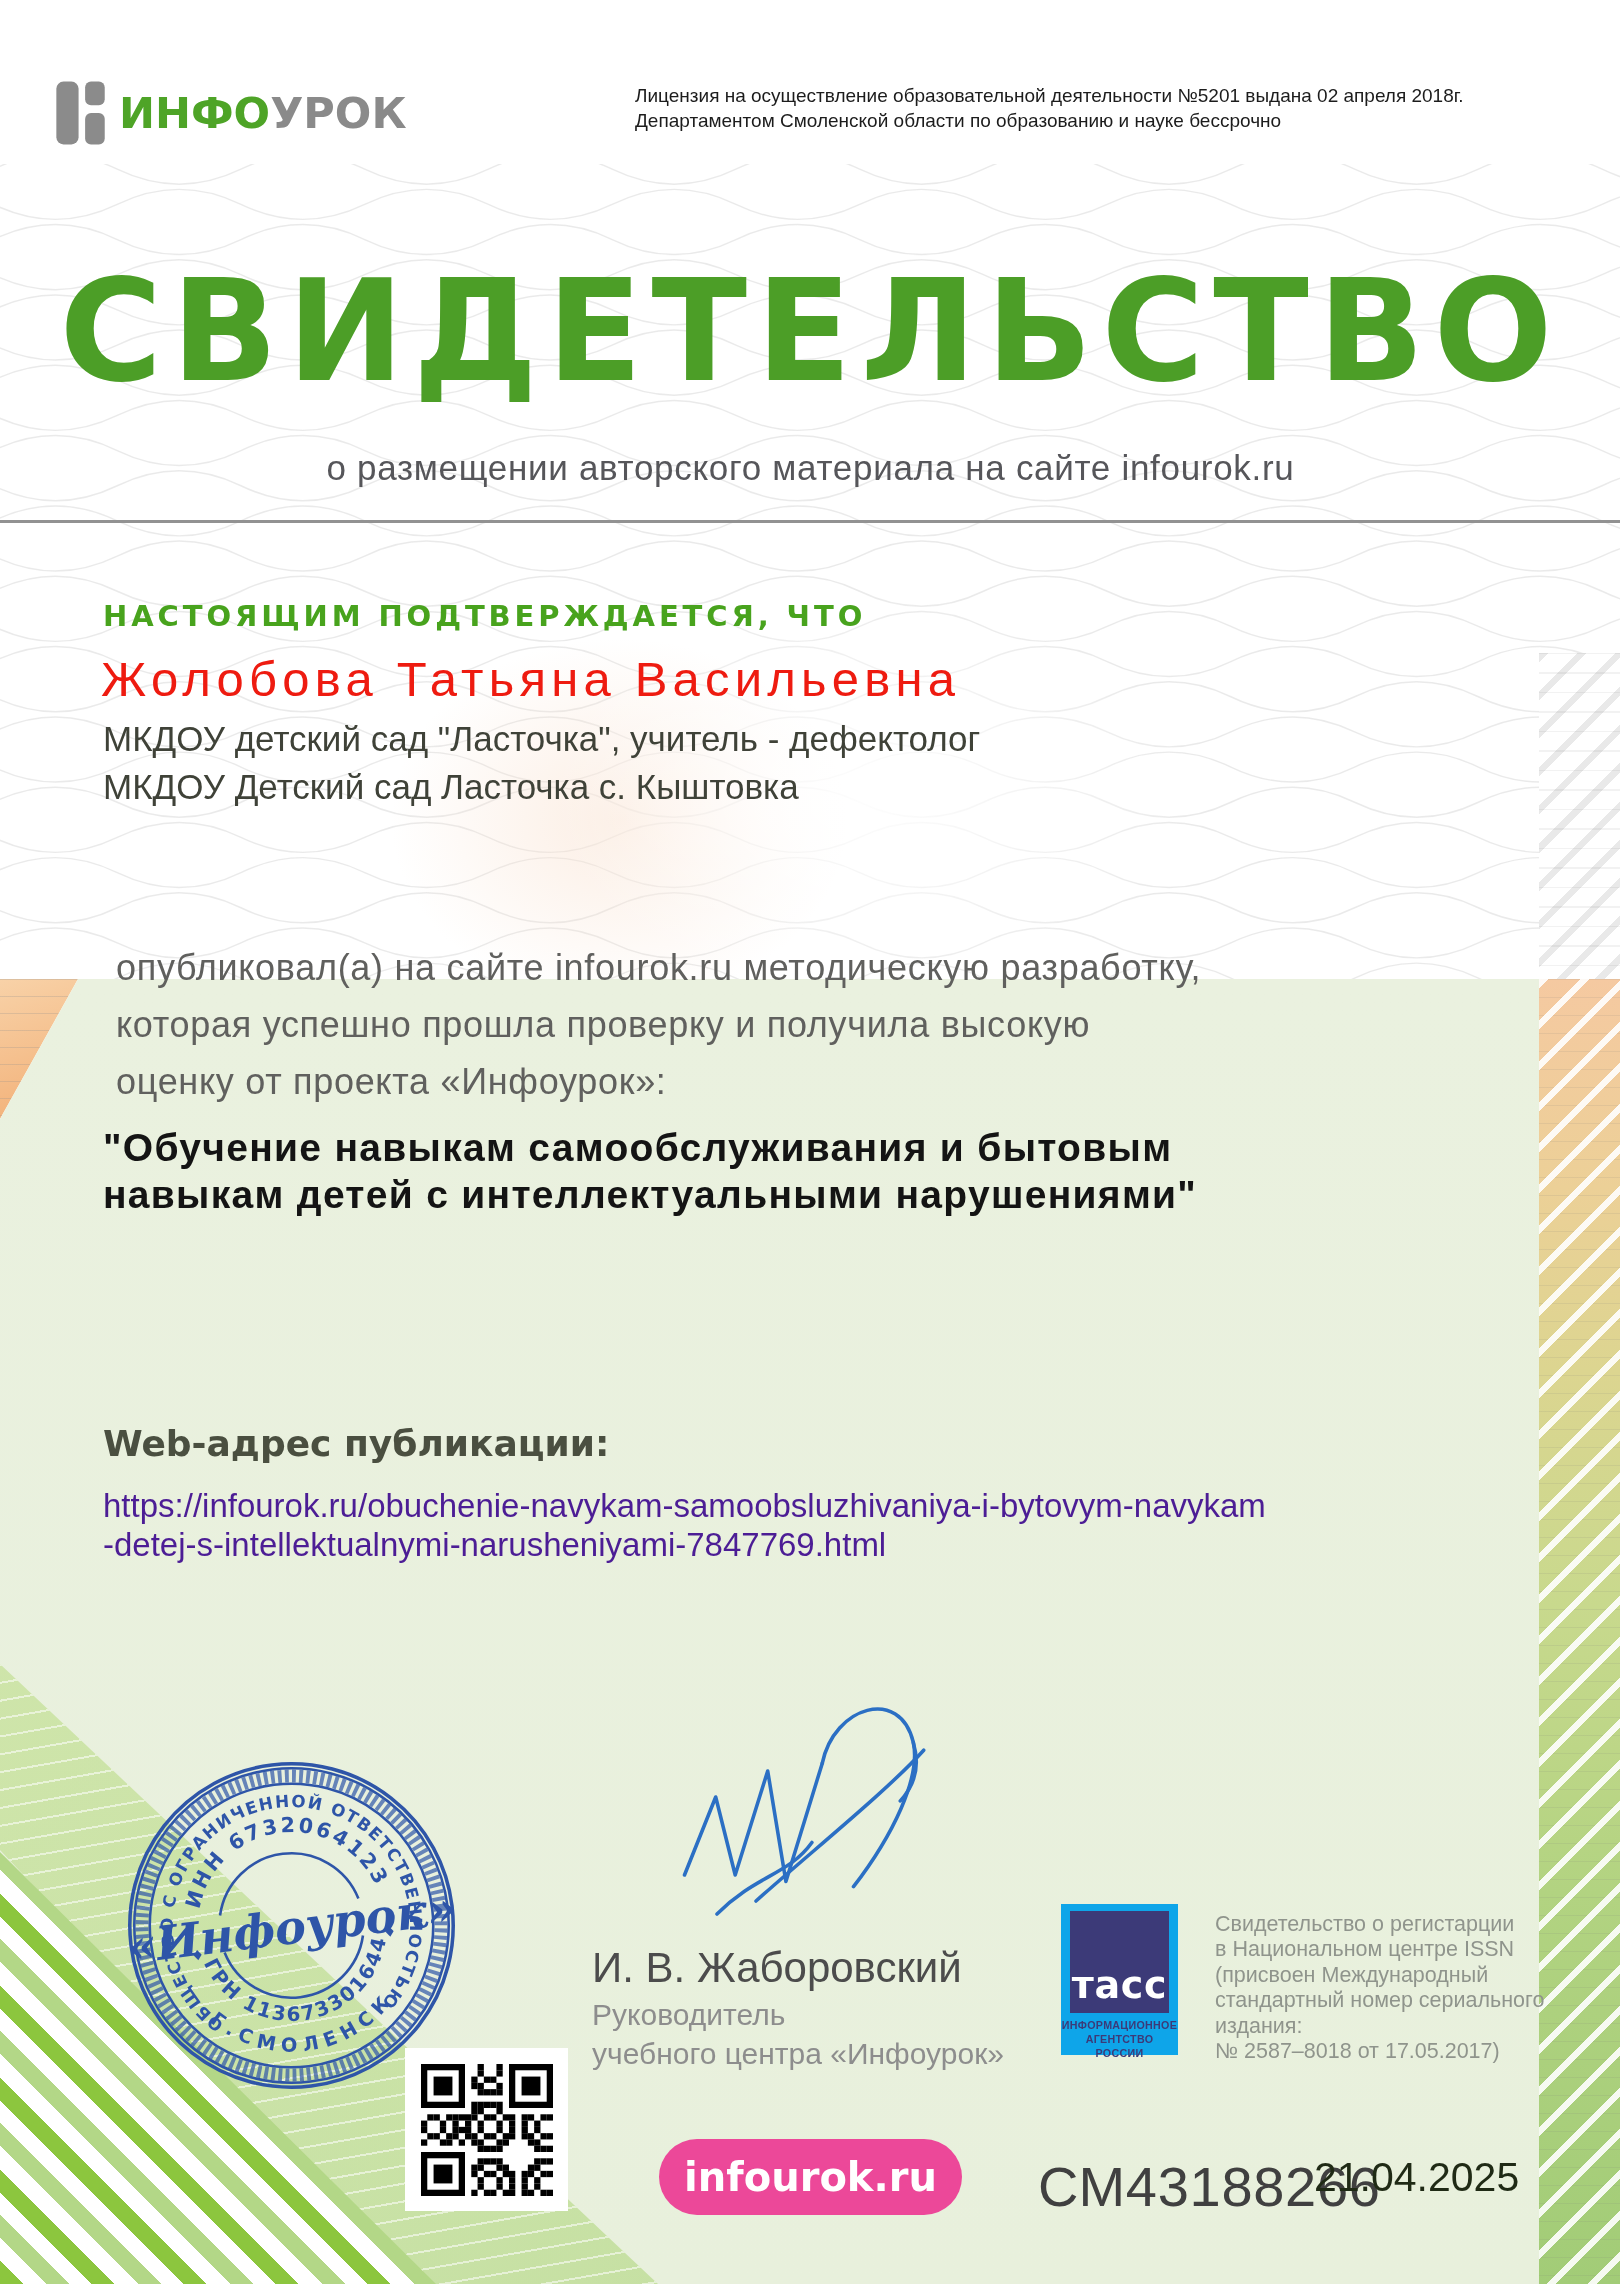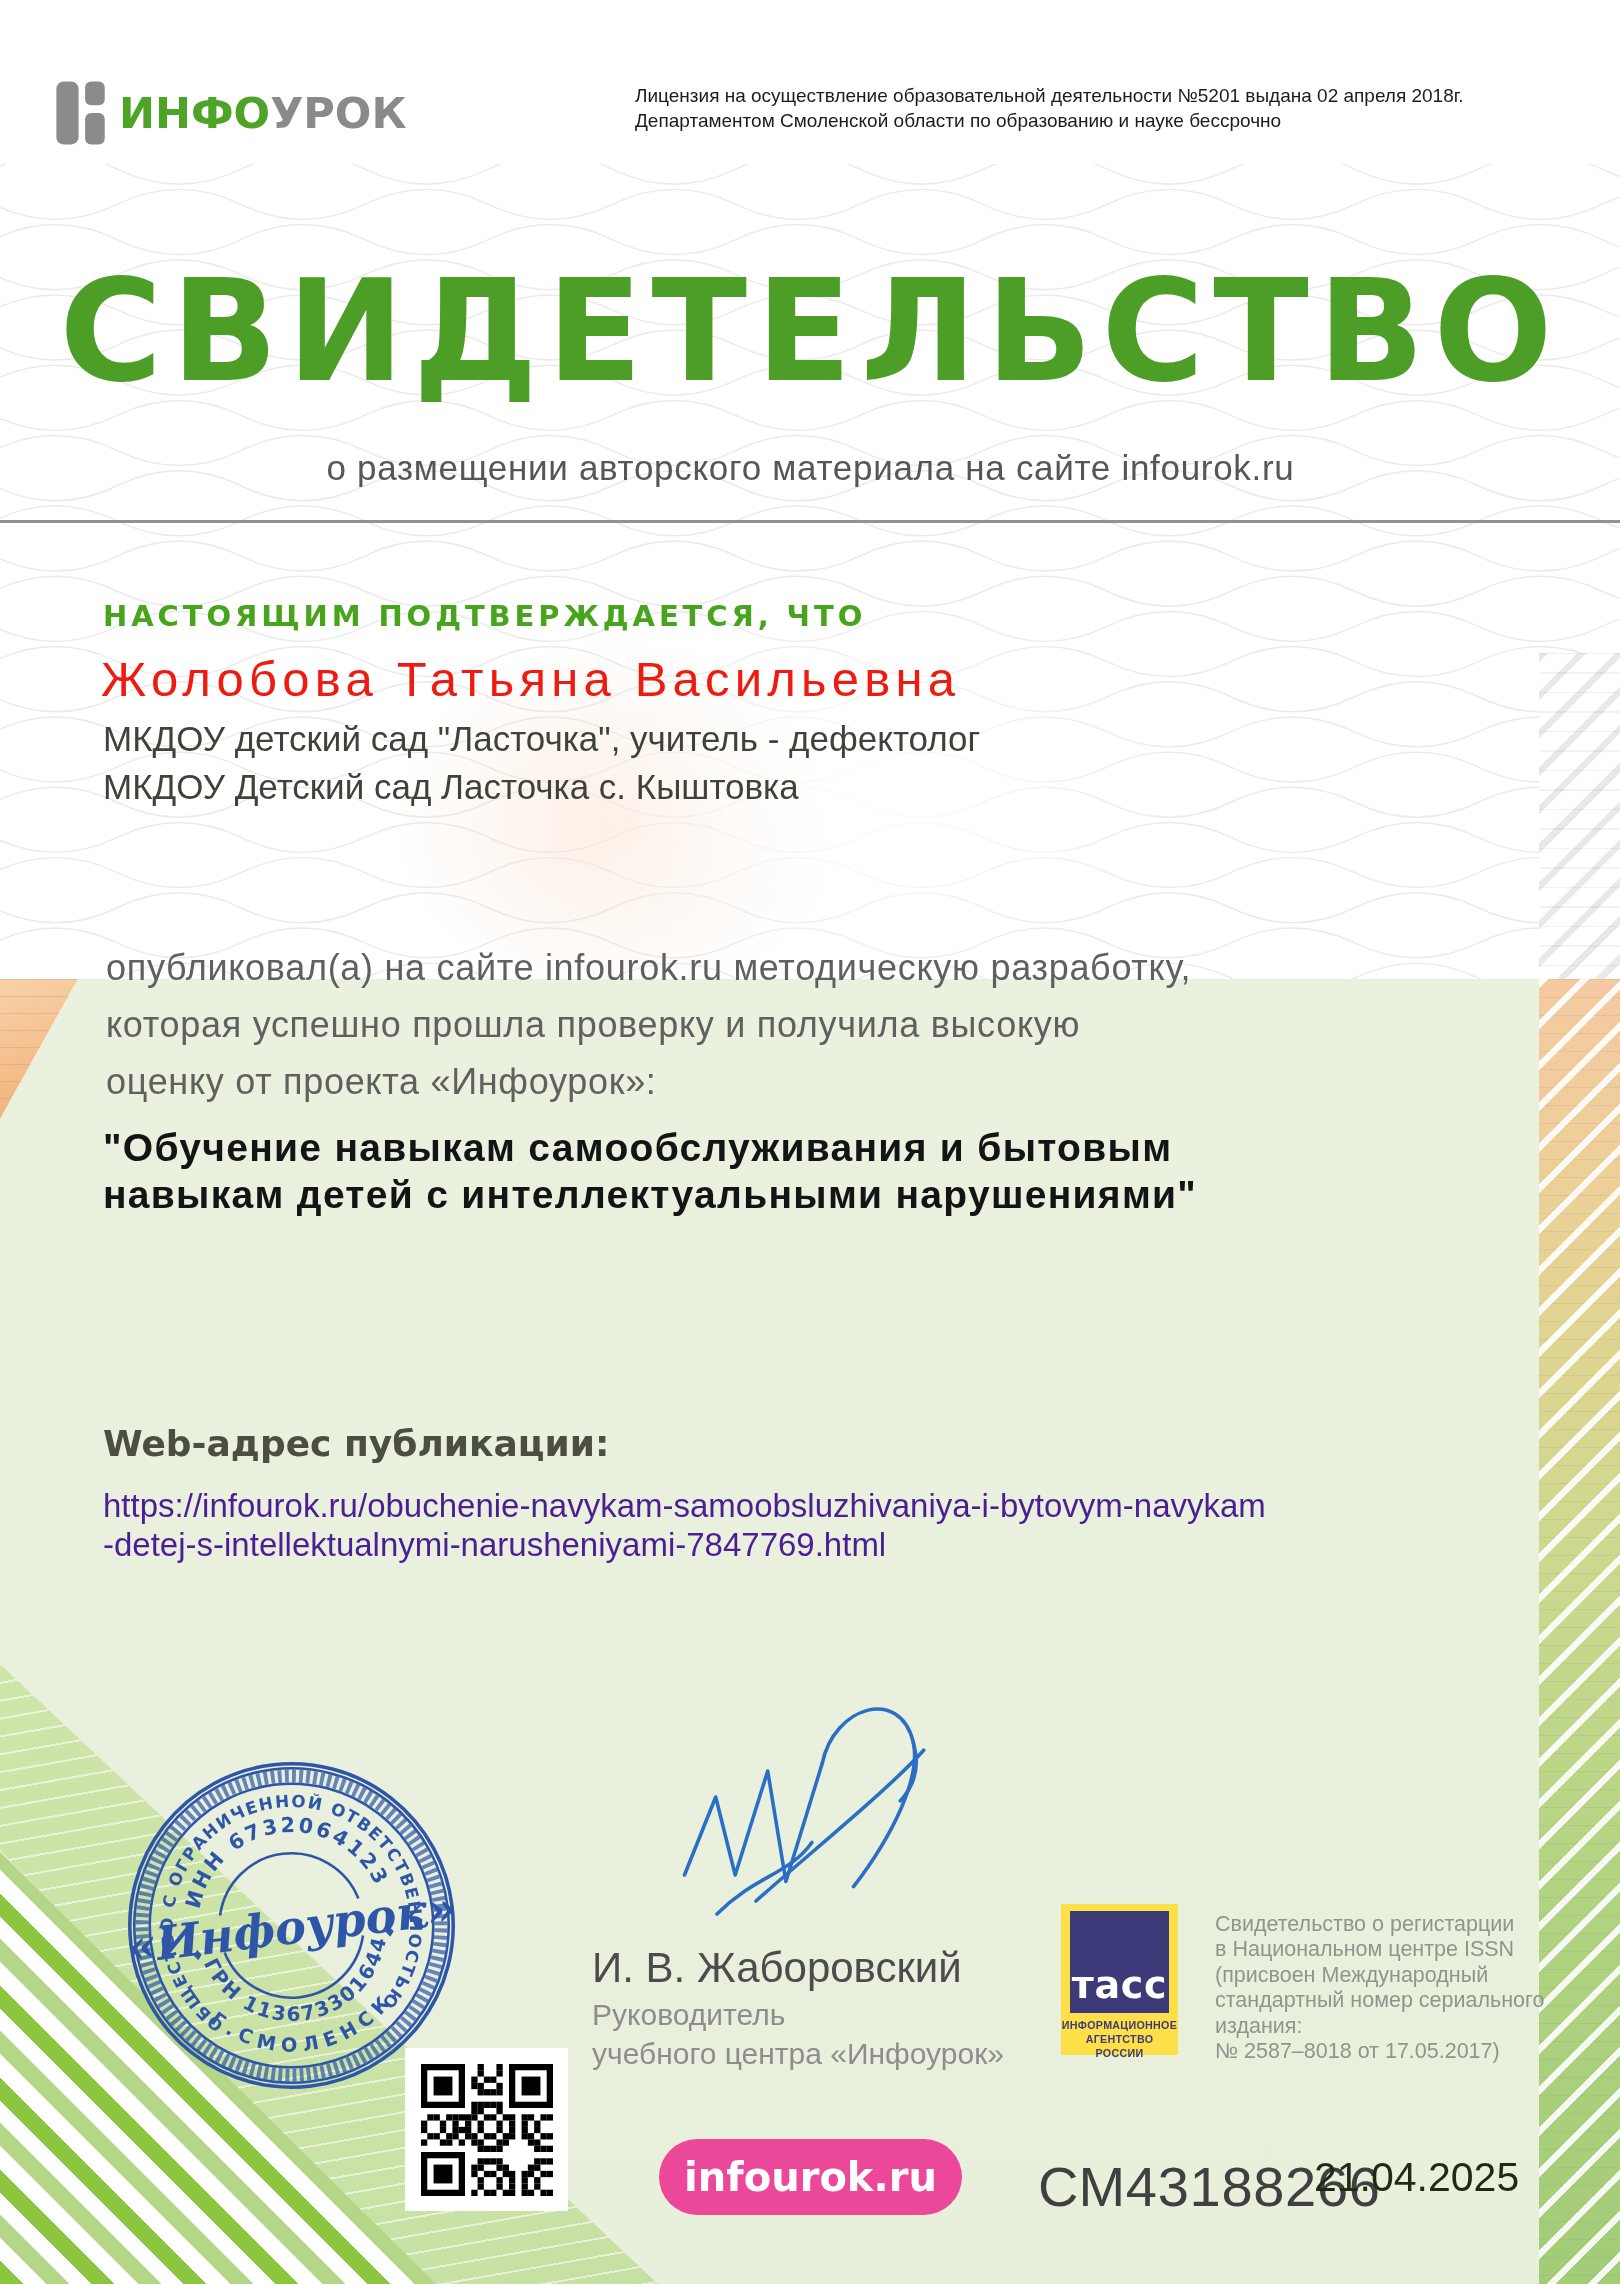--- a/index.html
+++ b/index.html
@@ -51,33 +51,33 @@
     font-family:"DejaVu Sans",sans-serif;font-weight:800;font-size:140px;line-height:1;
     color:#4c9e27;letter-spacing:9px;white-space:nowrap;}
   .subtitle{position:absolute;left:0;top:448px;width:100%;text-align:center;
     font-size:35px;color:#56565a;letter-spacing:0.7px;}
   
   .confirm{position:absolute;left:103px;top:599px;font-family:"DejaVu Sans",sans-serif;
     font-weight:bold;font-size:29px;color:#48a31d;letter-spacing:3.9px;}
   .person-name{position:absolute;left:101px;top:651px;font-size:49px;color:#ee1b10;letter-spacing:5.2px;}
   .person-pos{position:absolute;left:103px;top:719px;font-size:35px;color:#3f4238;}
   .person-org{position:absolute;left:103px;top:767px;font-size:35px;color:#3f4238;}
-  .para{position:absolute;left:106px;top:939px;font-size:36px;line-height:57px;color:#60605e;letter-spacing:0.7px;}
+  .para{position:absolute;left:116px;top:939px;font-size:36px;line-height:57px;color:#60605e;letter-spacing:0.7px;}
   .work-title{position:absolute;left:103px;top:1124px;font-size:39px;line-height:47px;
     font-weight:bold;color:#141414;letter-spacing:1.3px;}
   .web-label{position:absolute;left:103px;top:1423px;font-family:"DejaVu Sans",sans-serif;
     font-weight:bold;font-size:36px;color:#4a4f40;}
   .url{position:absolute;left:103px;top:1486px;font-size:33px;line-height:39px;color:#4c1d95;}
   
   .stamp{position:absolute;left:124px;top:1758px;width:335px;height:335px;transform:rotate(-7deg);}
   .sig{position:absolute;left:658px;top:1680px;width:300px;height:260px;}
   .signer-name{position:absolute;left:592px;top:1944px;font-size:42px;color:#4c4c4c;}
   .signer-role{position:absolute;left:592px;top:1995px;font-size:30px;line-height:39px;color:#8d8d8d;}
   
-  .tass-card{position:absolute;left:1061px;top:1904px;width:117px;height:151px;background:#fde047;}
+  .tass-card{position:absolute;left:1061px;top:1904px;width:117px;height:151px;background:#0ea5e9;}
   .tass-sq{margin:6.5px auto 0;width:99px;height:102px;background:#3c3a78;display:flex;align-items:flex-end;justify-content:center;}
   .tass-word{font-family:"DejaVu Sans",sans-serif;font-weight:bold;font-size:38px;color:#ffffff;line-height:1;margin-bottom:9px;letter-spacing:0.7px;}
   .tass-sub{margin-top:5.2px;text-align:center;font-weight:bold;font-size:10.7px;line-height:14.3px;color:#3c3a78;letter-spacing:0.3px;}
   .issn{position:absolute;left:1215px;top:1912px;font-size:21.5px;line-height:25.4px;color:#8f948c;}
   
   .qr-box{position:absolute;left:405px;top:2048px;width:163px;height:163px;background:#ffffff;display:flex;align-items:center;justify-content:center;}
   .site-btn{position:absolute;left:659px;top:2139px;width:303px;height:76px;border-radius:38px;
     background:#ec4899;color:#ffffff;display:flex;align-items:center;justify-content:center;
     font-family:"DejaVu Sans",sans-serif;font-weight:bold;font-size:40px;}
   .cert-num{position:absolute;left:1038px;top:2154px;font-size:56px;color:#404040;letter-spacing:0.7px;}

